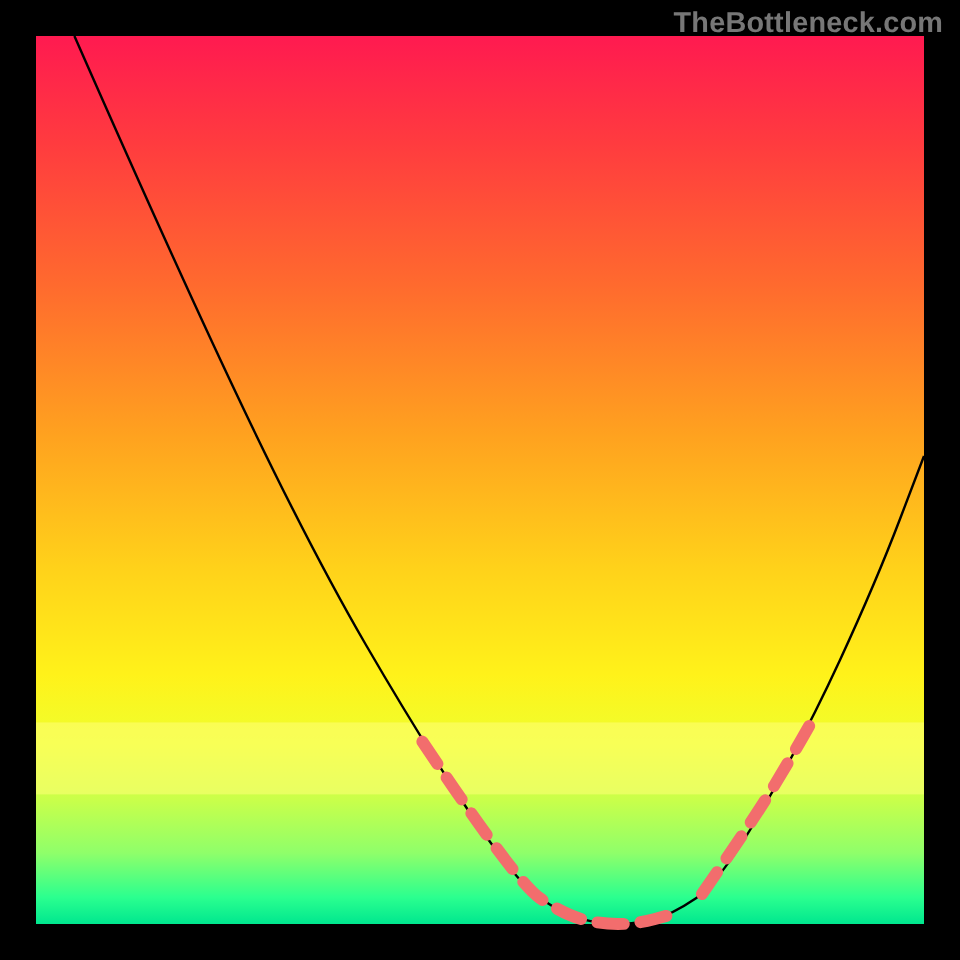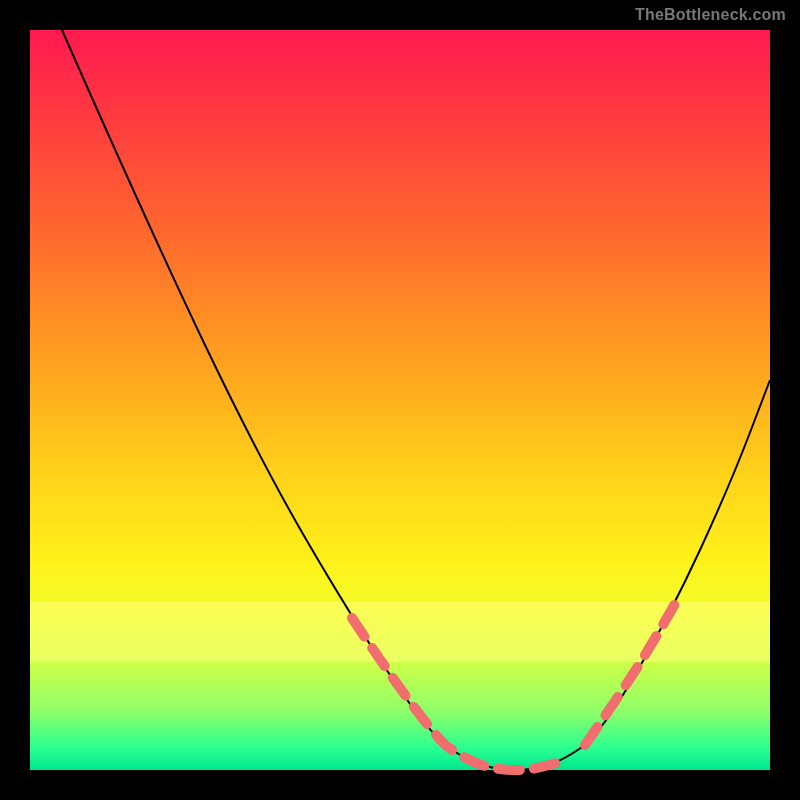--- a/index.html
+++ b/index.html
@@ -36,21 +36,21 @@
     position: absolute;
     left: 0;
     width: 100%;
     background: rgba(255, 255, 120, 0.55);
   }
   .watermark {
     position: absolute;
     top: 6px;
     right: 14px;
     color: #777;
-    font-size: 16px;
+    font-size: 24px;
     font-weight: 600;
     letter-spacing: 0.2px;
     user-select: none;
   }
   svg.curve {
     position: absolute;
     left: 30px;
     top: 30px;
     width: 740px;
     height: 740px;

